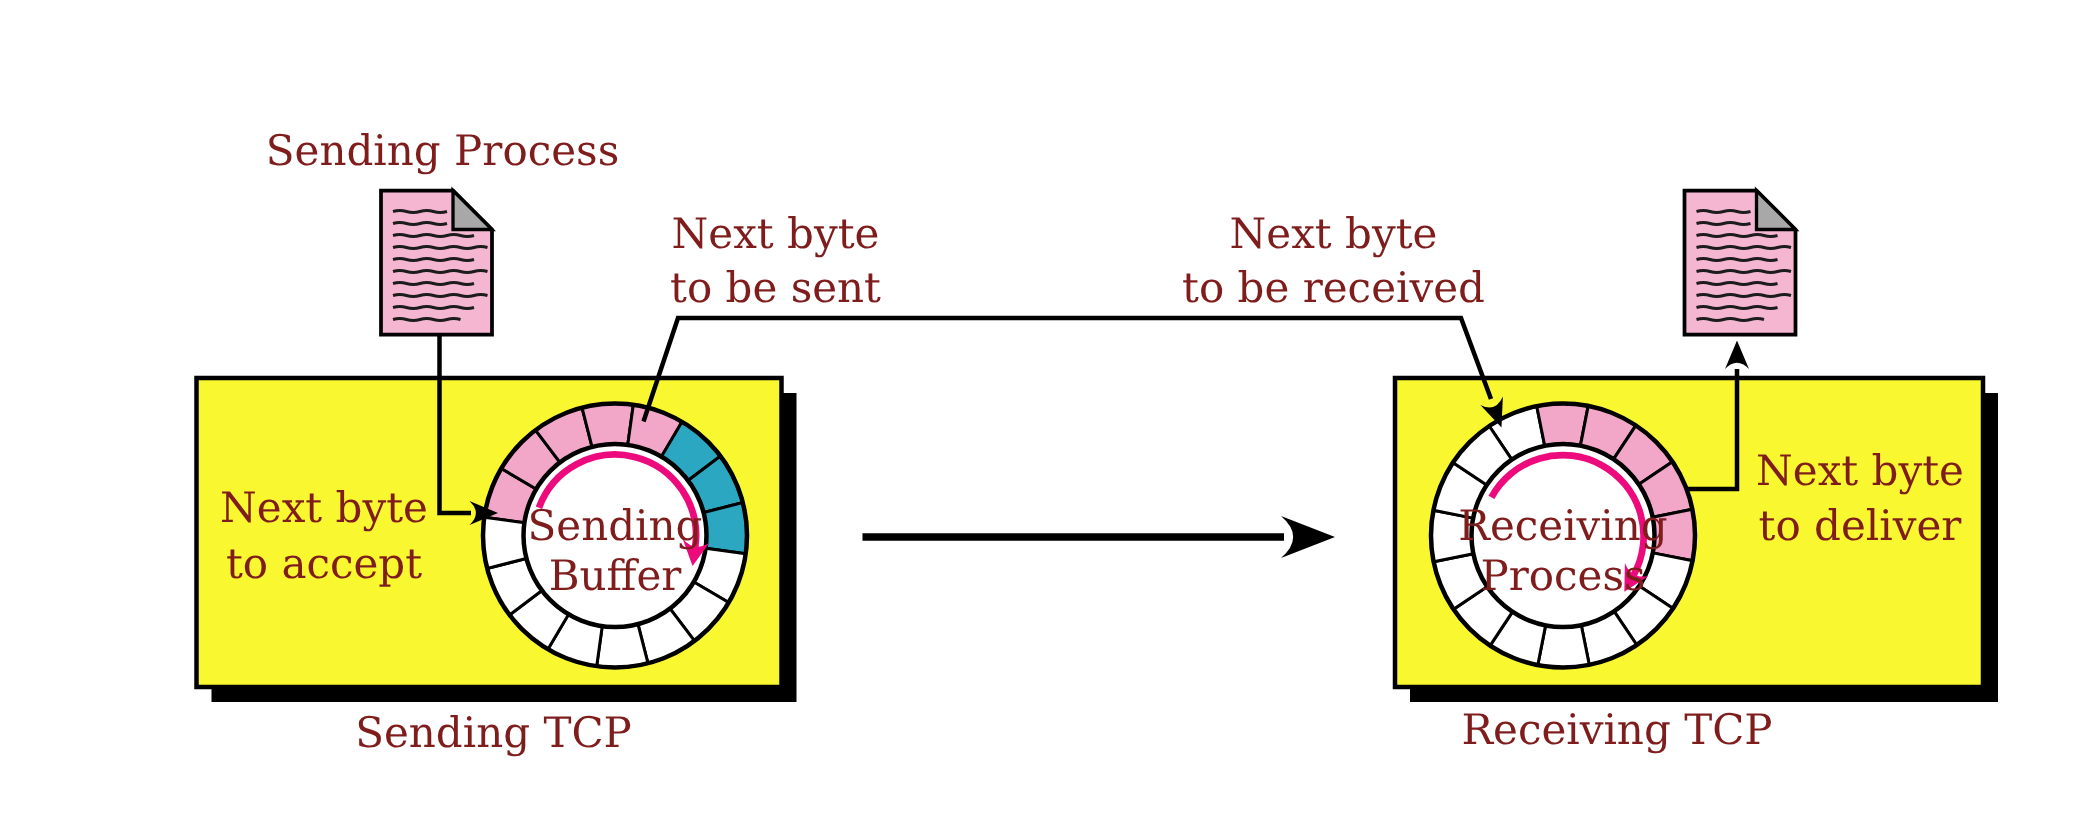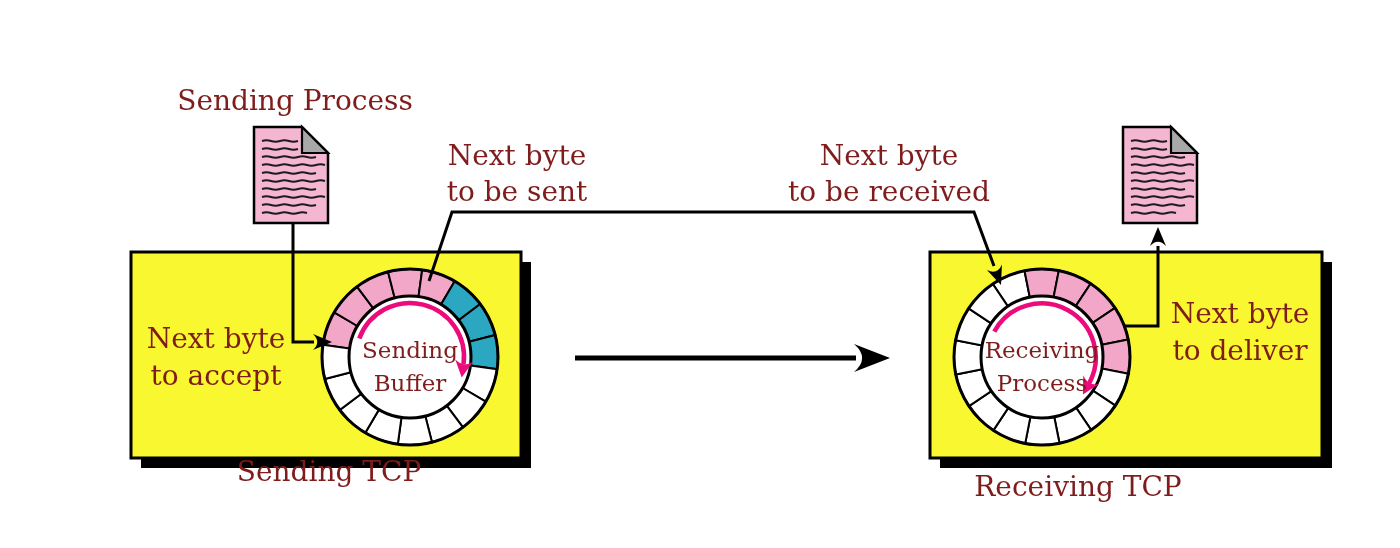--- a/index.html
+++ b/index.html
@@ -16,21 +16,21 @@
     position:absolute;
     transform:translateX(-50%);
     text-align:center;
     white-space:pre-line;
     color:#7f1d1d;
     font-size:28px;
     line-height:36px;
     user-select:none;
   }
   .lbl.tight{line-height:37px;}
-  .lbl.small{font-size:23px;line-height:33px;}
+  .lbl.small{font-size:28px;line-height:33px;}
 </style>
 </head>
 <body>
 
 <div class="stage">
   <svg id="diagram-svg" width="1400" height="548" viewBox="0 0 1400 548">
       <g>
         <rect x="141" y="262" width="390" height="206" fill="#000000"></rect>
         <rect x="131" y="252" width="390" height="206" fill="#F9F72F" stroke="#000000" stroke-width="3"></rect>
       </g>
@@ -138,15 +138,15 @@
   <div class="lbl" style="left:889px;top:138px;">Next byte
 to be received</div>
   <div class="lbl tight" style="left:216px;top:320px;">Next byte
 to accept</div>
   <div class="lbl tight" style="left:1240px;top:295px;">Next byte
 to deliver</div>
   <div class="lbl small" style="left:410px;top:334px;">Sending
 Buffer</div>
   <div class="lbl small" style="left:1042px;top:334px;">Receiving
 Process</div>
-  <div class="lbl" style="left:329px;top:454px;">Sending TCP</div>
+  <div class="lbl" style="left:329px;top:471px;">Sending TCP</div>
   <div class="lbl" style="left:1078px;top:469px;">Receiving TCP</div>
 </div>
 
 </body></html>

